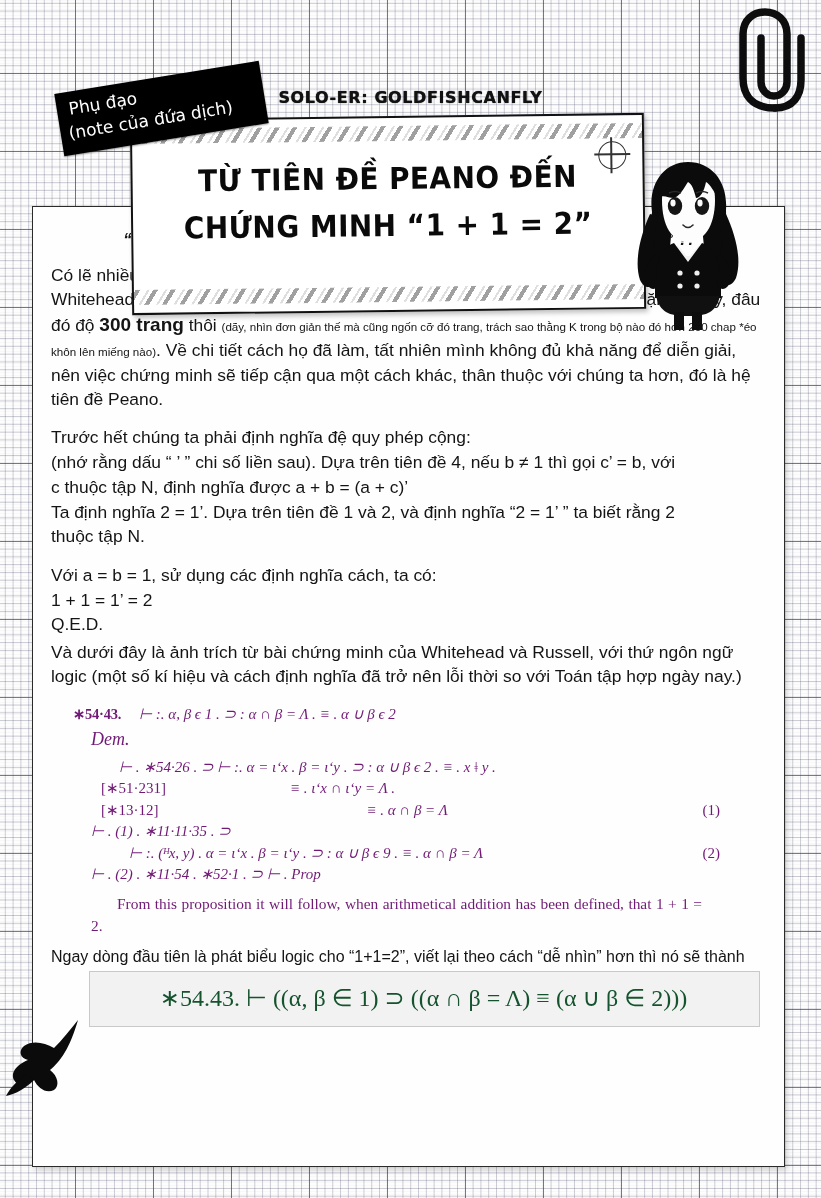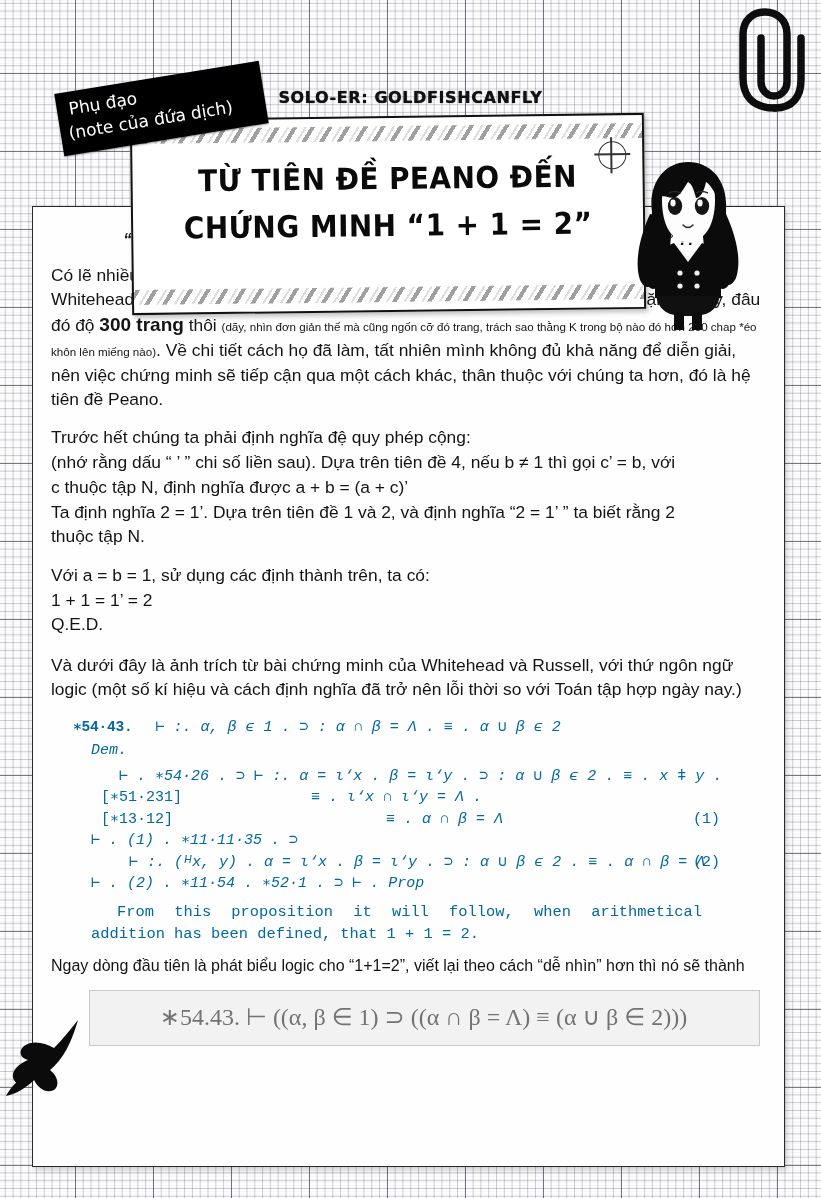--- a/index.html
+++ b/index.html
@@ -146,48 +146,48 @@
   }
   .b300{font-weight:bold;font-size:19px;}
   .ital{font-style:italic;}
   .tiny{font-size:11.6px;line-height:1.35;}
 
   .lines p{margin:0;font-size:17.4px;line-height:1.42;}
 
   
   #principia{
     margin:16px 0 6px 0;
-    font-family:Liberation Mono, monospace;
-    color:#0369a1;
+    font-family:Liberation Serif, serif;
+    color:#701a75;
     position:relative;
     font-size:15px;
   }
   #principia .prow{position:relative;line-height:1.30;white-space:nowrap;}
   #principia .eqnum{position:absolute;right:46px;}
   .pi-54{font-weight:bold;font-size:14.5px;letter-spacing:-.2px;}
-  .dem{font-style:italic;font-size:15px;}
+  .dem{font-style:italic;font-size:18px;}
   .greek{font-style:italic;}
   #principia .eng{
     font-size:15.4px;line-height:1.42;margin-top:8px;
     white-space:normal;text-align:justify;
   }
   #principia .eng .indent{display:inline-block;width:26px;}
 
   .lastline{font-size:16px;line-height:1.4;margin:10px 0 0 0;}
 
   
   #final-box{
-    margin:12px 6px 0 38px;
+    margin:2px 6px 0 38px;
     background:#f2f2f2;
     border:1px solid #c9c9c9;
     padding:12px 10px 14px 8px;
     text-align:center;
     font-family:"Liberation Serif", serif;
     font-size:24px;
-    color:#737373;
+    color:#14532d;
     white-space:nowrap;
   }
 </style>
 </head>
 <body>
 
 <div id="grid-bg"></div>
 <div id="grid-noise"></div>
 
 <div id="solo-er">SOLO-ER: GOLDFISHCANFLY</div>
@@ -269,26 +269,26 @@
 
     <div class="lines">
       <p>Trước hết chúng ta phải định nghĩa đệ quy phép cộng:</p>
       <p>(nhớ rằng dấu “ ’ ” chi số liền sau). Dựa trên tiên đề 4, nếu b ≠ 1  thì gọi c’ = b, với</p>
       <p>c thuộc tập N, định nghĩa được a + b = (a + c)’</p>
       <p>Ta định nghĩa 2 = 1’. Dựa trên tiên đề 1 và 2, và định nghĩa “2 = 1’ ” ta biết rằng 2</p>
       <p>thuộc tập N.</p>
     </div>
 
     <div class="lines" style="margin-top:14px;">
-      <p>Với a = b = 1, sử dụng các định thành trên, ta có:</p>
+      <p>Với a = b = 1, sử dụng các định nghĩa cách, ta có:</p>
       <p>1 + 1 = 1’ = 2</p>
       <p>Q.E.D.</p>
     </div>
 
-    <p class="para" style="margin-top:16px;">Và dưới đây là ảnh trích từ bài chứng minh của Whitehead và Russell, với thứ ngôn ngữ logic (một số kí hiệu và cách định nghĩa đã trở nên lỗi thời so với Toán tập hợp ngày nay.)</p>
+    <p class="para" style="margin-top:3px;">Và dưới đây là ảnh trích từ bài chứng minh của Whitehead và Russell, với thứ ngôn ngữ logic (một số kí hiệu và cách định nghĩa đã trở nên lỗi thời so với Toán tập hợp ngày nay.)</p>
 
     <div id="principia">
       <div class="prow" style="padding-left:22px;">
         <span class="pi-54">∗54·43.</span>
         <span style="margin-left:14px;" class="greek">⊢ :. α, β ϵ 1 . ⊃ : α ∩ β = Λ . ≡ . α ∪ β ϵ 2</span>
       </div>
       <div class="prow" style="padding-left:40px;margin-top:4px;">
         <span class="dem">Dem.</span>
       </div>
       <div class="prow" style="padding-left:68px;margin-top:6px;">
@@ -300,21 +300,21 @@
       </div>
       <div class="prow" style="padding-left:50px;margin-top:2px;">
         <span>[∗13·12]</span>
         <span class="greek" style="margin-left:204px;">≡ . α ∩ β = Λ</span>
         <span class="eqnum">(1)</span>
       </div>
       <div class="prow" style="padding-left:40px;margin-top:2px;">
         <span class="greek">⊢ . (1) . ∗11·11·35 . ⊃</span>
       </div>
       <div class="prow" style="padding-left:78px;margin-top:2px;">
-        <span class="greek">⊢ :. (ᴴx, y) . α = ι‘x . β = ι‘y . ⊃ : α ∪ β ϵ 2 . ≡ . α ∩ β = Λ</span>
+        <span class="greek">⊢ :. (ᴴx, y) . α = ι‘x . β = ι‘y . ⊃ : α ∪ β ϵ 9 . ≡ . α ∩ β = Λ</span>
         <span class="eqnum">(2)</span>
       </div>
       <div class="prow" style="padding-left:40px;margin-top:2px;">
         <span class="greek">⊢ . (2) . ∗11·54 . ∗52·1 . ⊃ ⊢ . Prop</span>
       </div>
       <div class="eng" style="padding-left:40px;padding-right:64px;">
         <span class="indent"></span><span>From this proposition it will follow, when arithmetical addition has been defined, that 1 + 1 = 2.</span>
       </div>
     </div>
 

